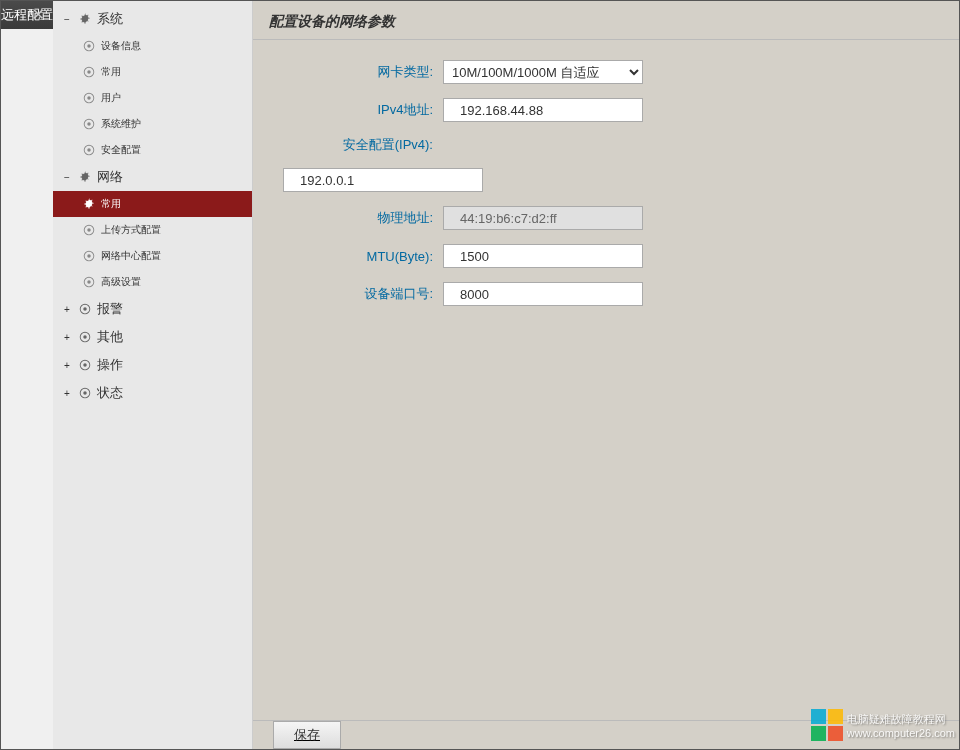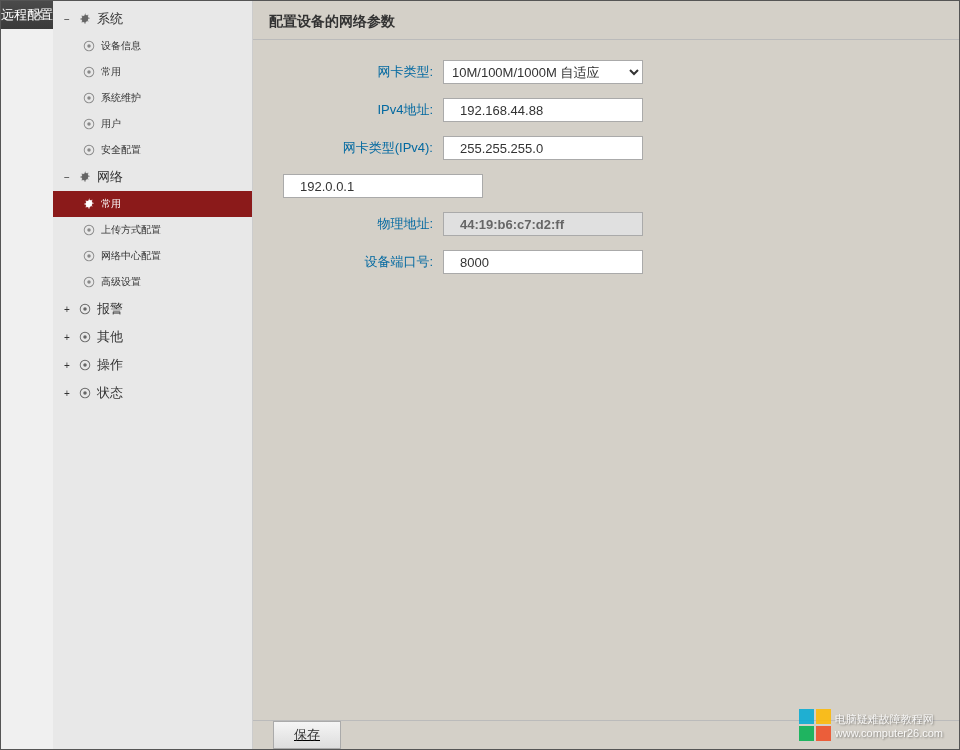--- a/index.html
+++ b/index.html
@@ -107,20 +107,21 @@
       display: flex;
       flex-direction: column;
     }
     .main-header {
       padding: 12px 16px 8px;
       font-size: 14px;
       font-weight: bold;
       color: #333;
       border-bottom: 1px solid #bbb;
       background: #d4d0c8;
+      font-style: italic;
     }
     .form-area {
       flex: 1;
       padding: 20px 30px;
     }
     .form-row {
       display: flex;
       align-items: center;
       margin-bottom: 14px;
     }
@@ -138,21 +139,20 @@
       border: 1px solid #aaa;
       background: #fff;
       padding: 2px 16px;
       font-size: 13px;
       font-family: inherit;
       color: #333;
     }
     .form-input.disabled {
       background: #e0e0e0;
       color: #666;
-      font-weight: bold;
     }
     .form-select-wrapper {
       display: flex;
       align-items: flex-start;
       gap: 0;
     }
     .form-select {
       width: 200px;
       height: 24px;
       border: 1px solid #aaa;
@@ -176,21 +176,21 @@
       border: 1px solid #aaa;
       cursor: pointer;
       font-size: 13px;
       font-family: inherit;
       color: #333;
     }
     
     .watermark {
       position: absolute;
       bottom: 8px;
-      right: 16px;
+      right: 4px;
       display: flex;
       align-items: center;
       gap: 4px;
       opacity: 0.85;
       margin-left: 12px;
     }
     .watermark-logo {
       width: 32px;
       height: 32px;
     }
@@ -243,30 +243,30 @@
           </span>
           <span>常用</span>
         </div>
         <div class="sidebar-item">
           <span class="gear-icon">
             <svg viewBox="0 0 16 16" fill="#888">
                 <circle cx="8" cy="8" r="2"></circle>
                 <path d="M8 2a6 6 0 1 0 0 12A6 6 0 0 0 8 2zm0 1a5 5 0 1 1 0 10A5 5 0 0 1 8 3z"></path>
               </svg>
           </span>
+          <span>用户</span>
+        </div>
+        <div class="sidebar-item">
+          <span class="gear-icon">
+            <svg viewBox="0 0 16 16" fill="#888">
+                <circle cx="8" cy="8" r="2"></circle>
+                <path d="M8 2a6 6 0 1 0 0 12A6 6 0 0 0 8 2zm0 1a5 5 0 1 1 0 10A5 5 0 0 1 8 3z"></path>
+              </svg>
+          </span>
           <span>系统维护</span>
-        </div>
-        <div class="sidebar-item">
-          <span class="gear-icon">
-            <svg viewBox="0 0 16 16" fill="#888">
-                <circle cx="8" cy="8" r="2"></circle>
-                <path d="M8 2a6 6 0 1 0 0 12A6 6 0 0 0 8 2zm0 1a5 5 0 1 1 0 10A5 5 0 0 1 8 3z"></path>
-              </svg>
-          </span>
-          <span>用户</span>
         </div>
         <div class="sidebar-item">
           <span class="gear-icon">
             <svg viewBox="0 0 16 16" fill="#888">
                 <circle cx="8" cy="8" r="2"></circle>
                 <path d="M8 2a6 6 0 1 0 0 12A6 6 0 0 0 8 2zm0 1a5 5 0 1 1 0 10A5 5 0 0 1 8 3z"></path>
               </svg>
           </span>
           <span>安全配置</span>
         </div>
@@ -383,33 +383,36 @@
             </select>
           </div>
         </div>
 
         <div class="form-row">
           <label class="form-label">IPv4地址:</label>
           <input class="form-input" type="text" value="192.168.44.88" style="">
         </div>
 
         <div class="form-row">
-          <label class="form-label">网卡类型(IPv4):</label>
-          <input class="form-input" type="text" value="255.255.255.0" style="">
+          <label class="form-label">安全配置(IPv4):</label>
         </div>
 
         <div class="form-row">
           <input class="form-input" type="text" value="192.0.0.1" style="">
         </div>
 
         <div class="form-row">
           <label class="form-label">物理地址:</label>
           <input class="form-input disabled" type="text" disabled="" value="44:19:b6:c7:d2:ff" style="">
         </div>
 
+        <div class="form-row">
+          <label class="form-label">MTU(Byte):</label>
+          <input class="form-input" type="text" value="1500" style="">
+        </div>
 
         <div class="form-row">
           <label class="form-label">设备端口号:</label>
           <input class="form-input" type="text" value="8000" style="">
         </div>
       </div>
       <div class="footer-area">
         <button class="save-btn">保存</button>
       </div>
     </div>

